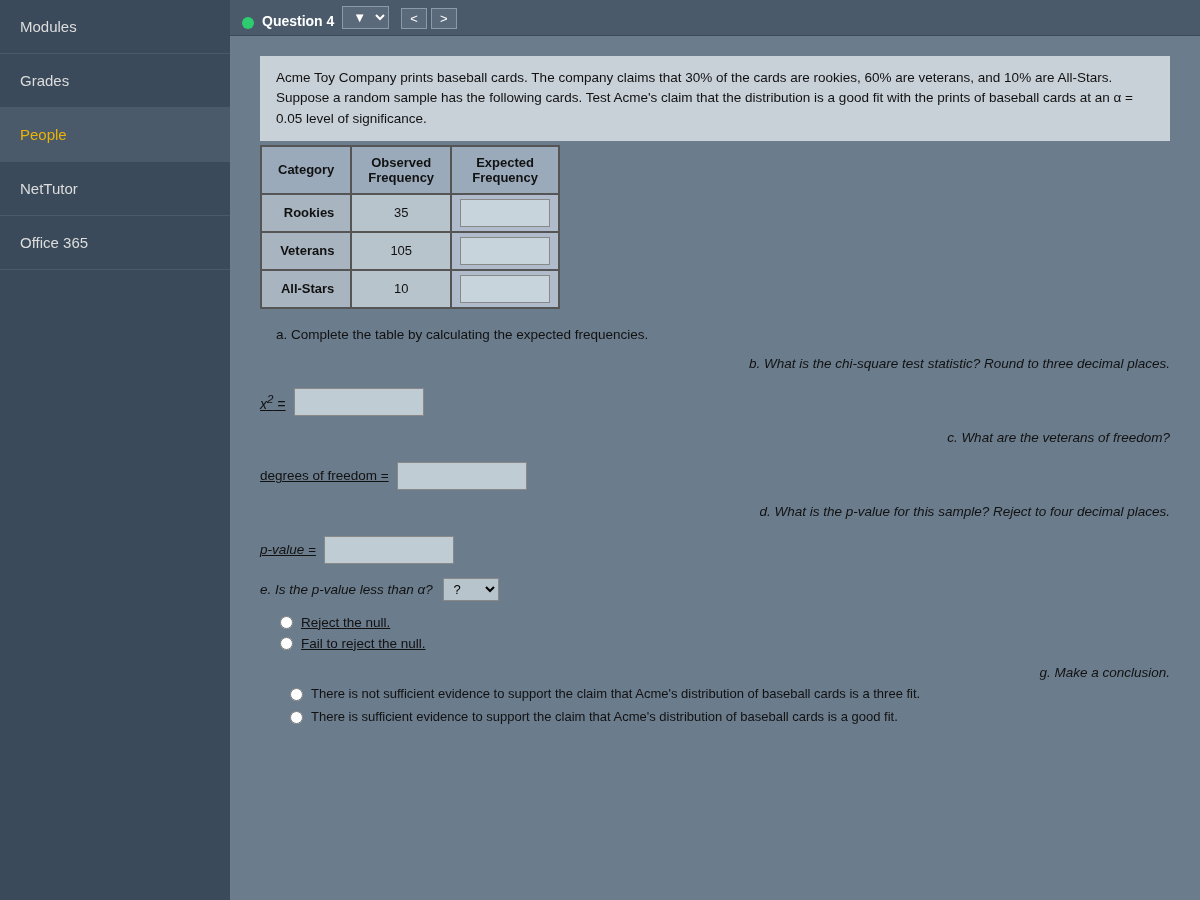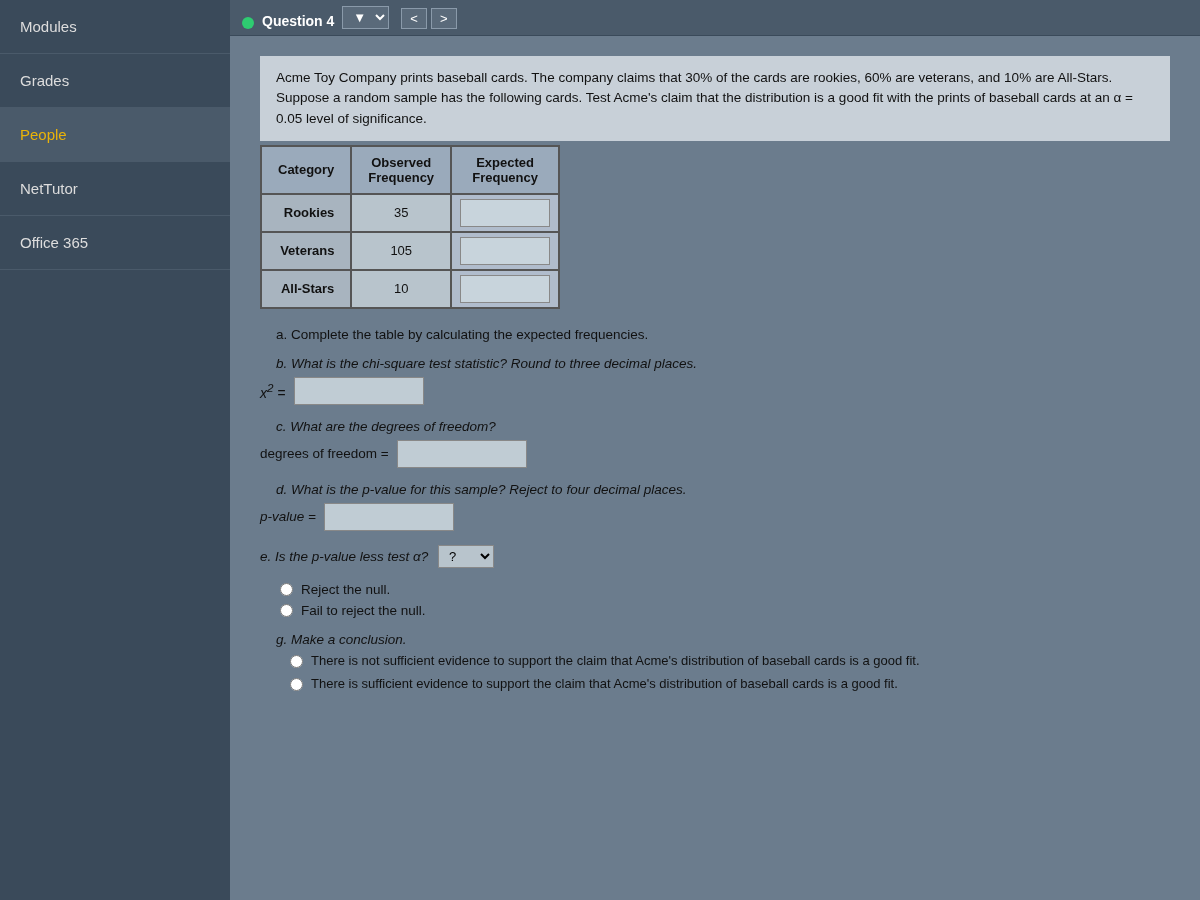--- a/index.html
+++ b/index.html
@@ -139,26 +139,28 @@
       margin-bottom: 14px;
       font-size: 13.5px;
       color: #111;
     }
     .question-section p {
       margin-bottom: 6px;
       margin-left: 16px;
     }
     .question-label-text {
       font-style: italic;
+      text-align: right;
     }
     .inline-input {
       display: inline-flex;
       align-items: center;
       gap: 8px;
-      margin-top: 0;
+      margin-top: 11px;
+      text-decoration: underline;
     }
     .inline-input input {
       width: 130px;
       height: 28px;
       background: #c0ccd4;
       border: 1px solid #888;
       font-size: 13px;
       padding: 2px 6px;
     }
 
@@ -174,20 +176,21 @@
       display: flex;
       flex-direction: column;
       gap: 6px;
       margin-left: 20px;
       margin-top: 4px;
     }
     .radio-item {
       display: flex;
       gap: 8px;
       font-size: 13.5px;
+      text-decoration: underline;
     }
     .radio-item input[type="radio"] {
       cursor: pointer;
     }
 
     .conclusion-options {
       display: flex;
       flex-direction: column;
       gap: 8px;
       margin-left: 30px;
@@ -284,37 +287,37 @@
 
     <div class="question-section">
       <p class="question-label-text">b. What is the chi-square test statistic? Round to three decimal places.</p>
       <div class="inline-input">
         <span style="font-style:italic; font-size:14px;">x<sup>2</sup> =</span>
         <input type="text" style="">
       </div>
     </div>
 
     <div class="question-section">
-      <p class="question-label-text">c. What are the degrees of freedom?</p>
+      <p class="question-label-text">c. What are the veterans of freedom?</p>
       <div class="inline-input">
         <span style="font-size:13.5px;">degrees of freedom =</span>
         <input type="text" style="">
       </div>
     </div>
 
     <div class="question-section">
       <p class="question-label-text">d. What is the p-value for this sample? Reject to four decimal places.</p>
       <div class="inline-input">
         <span style="font-style:italic; font-size:13.5px;">p-value =</span>
         <input type="text" style="">
       </div>
     </div>
 
     <div class="question-section">
-      <span class="question-label-text">e. Is the p-value less test α?</span>
+      <span class="question-label-text">e. Is the p-value less than α?</span>
       <select class="select-dropdown" style="margin-left:6px;">
         <option>?</option>
         <option>Yes</option>
         <option>No</option>
       </select>
     </div>
 
     <div class="question-section">
       <div class="radio-group">
         <label class="radio-item">
@@ -326,21 +329,21 @@
           <span>Fail to reject the null.</span>
         </label>
       </div>
     </div>
 
     <div class="question-section">
       <p class="question-label-text">g. Make a conclusion.</p>
       <div class="conclusion-options">
         <label class="conclusion-item">
           <input type="radio" name="conclusion" style="">
-          <span>There is not sufficient evidence to support the claim that Acme's distribution of baseball cards is a good fit.</span>
+          <span>There is not sufficient evidence to support the claim that Acme's distribution of baseball cards is a three fit.</span>
         </label>
         <label class="conclusion-item">
           <input type="radio" name="conclusion" style="">
           <span>There is sufficient evidence to support the claim that Acme's distribution of baseball cards is a good fit.</span>
         </label>
       </div>
     </div>
 
   </div>
 </div>

